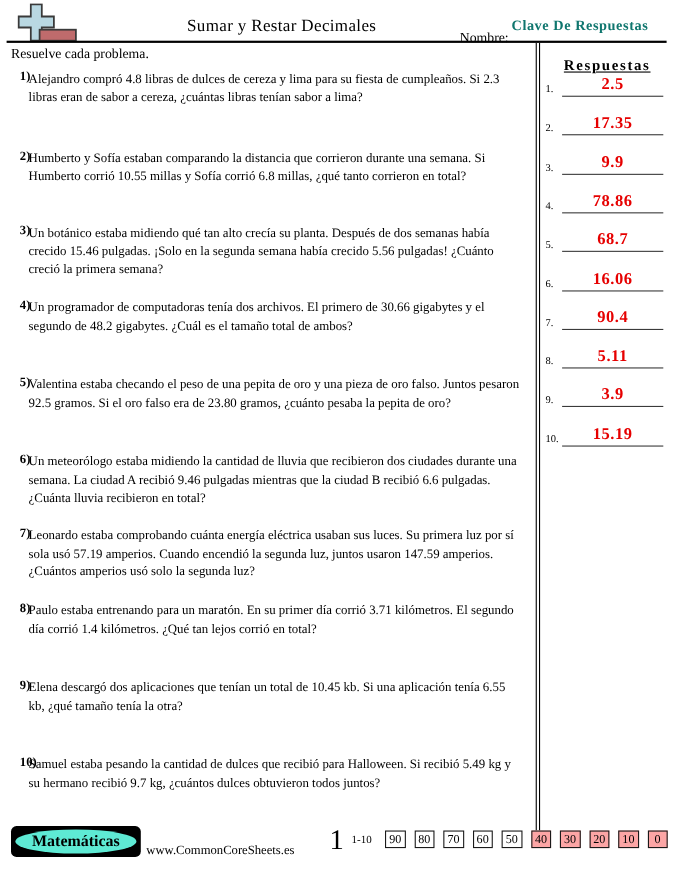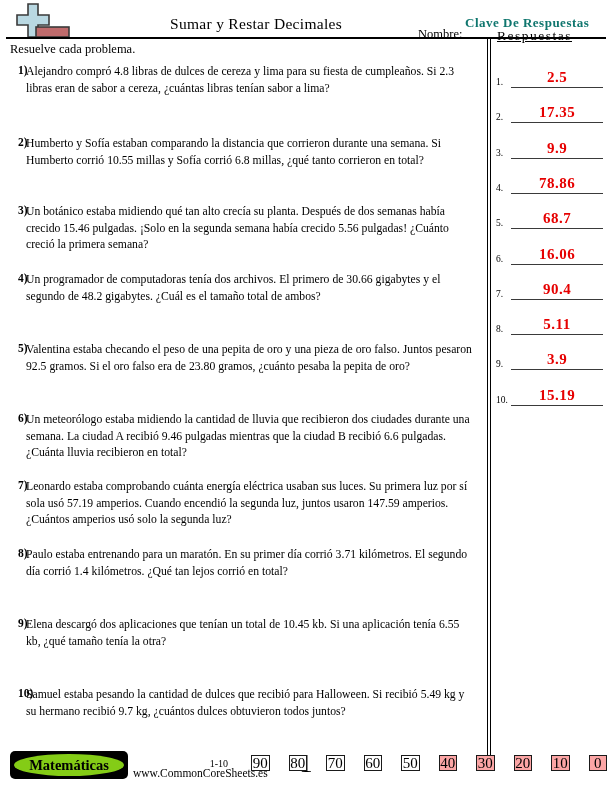--- a/index.html
+++ b/index.html
@@ -10,39 +10,39 @@
   .page-title { position:absolute; left:170px; top:15px; font-size:15.5px; letter-spacing:0.3px; }
   .nombre-label { position:absolute; left:418px; top:27px; font-size:12.5px; }
   .nombre-value { position:absolute; left:465px; top:15px; font-size:13px; font-weight:bold; color:#0f766e; letter-spacing:0.5px; white-space:nowrap; }
   .top-rule { position:absolute; left:6px; right:6px; top:37px; border-top:2.5px solid #000; }
   .instruction { position:absolute; left:10px; top:42px; font-size:12.5px; font-weight:normal; }
 
   
   .vline { position:absolute; left:487px; top:39px; height:716px; width:2px; border-left:1.5px solid #000; border-right:1.5px solid #000; }
 
   
-  .answers-title { position:absolute; left:497px; top:28px; width:110px; text-align:left; font-weight:normal; font-size:13.5px; text-decoration:underline; letter-spacing:1.5px; white-space:nowrap; }
+  .answers-title { position:absolute; left:497px; top:52px; width:110px; text-align:center; font-weight:bold; font-size:13.5px; text-decoration:underline; letter-spacing:1.5px; white-space:nowrap; }
   .ans-row { position:absolute; left:494px; width:112px; height:34px; }
   .ans-num { position:absolute; left:2px; bottom:1px; font-size:9.5px; }
   .ans-line { position:absolute; left:17px; right:3px; bottom:0; border-bottom:1.5px solid #3a3a3a; text-align:center; }
   .ans-val { display:block; color:#e60000; font-weight:bold; font-size:15px; padding-bottom:1px; letter-spacing:0.5px; }
 
   
   .problem { position:absolute; left:18px; width:458px; }
   .p-num { position:absolute; left:0; top:0; font-weight:bold; font-size:11.5px; }
   .p-text { margin-left:8px; font-size:11.7px; line-height:16.5px; }
 
   
   .badge { position:absolute; left:10px; top:751px; width:118px; height:28px; background:#000; border-radius:5px; }
-  .badge-oval { position:absolute; left:4px; top:3px; right:4px; bottom:3px; background:#84cc16; border-radius:50%; display:flex; align-items:center; justify-content:center; font-size:14.5px; font-weight:bold; }
+  .badge-oval { position:absolute; left:4px; top:3px; right:4px; bottom:3px; background:#5eead4; border-radius:50%; display:flex; align-items:center; justify-content:center; font-size:14.5px; font-weight:bold; }
   .website { position:absolute; left:133px; top:767px; font-size:11.5px; }
   .page-num { position:absolute; left:286px; top:749px; width:40px; text-align:center; font-size:26px; }
   .score { position:absolute; right:5px; top:755px; display:flex; align-items:center; }
   .score-label { font-size:10px; margin-right:4px; }
-  .score-cell { width:16.5px; height:14px; border:1.2px solid #1a1a1a; background:#fff; font-size:15px; display:flex; align-items:center; justify-content:center; margin-left:19px;text-align:right; }
+  .score-cell { width:16.5px; height:14px; border:1.2px solid #1a1a1a; background:#fff; font-size:11px; display:flex; align-items:center; justify-content:center; margin-left:8px;text-align:right; }
   .score-cell.blue { background:#fca5a5; }
 </style>
 </head>
 <body>
 
 <div class="logo">
   <svg width="58" height="36" viewBox="0 0 58 36">
     <path d="M14 1 h10 v11 h11 v10 h-11 v12 h-10 v-12 H3 v-10 h11 z" fill="#b9d8e2" stroke="#3a3a3a" stroke-width="1.6"></path>
     <rect x="22" y="24" width="33" height="10" fill="#bf6b6c" stroke="#3a3a3a" stroke-width="1.6"></rect>
   </svg>

